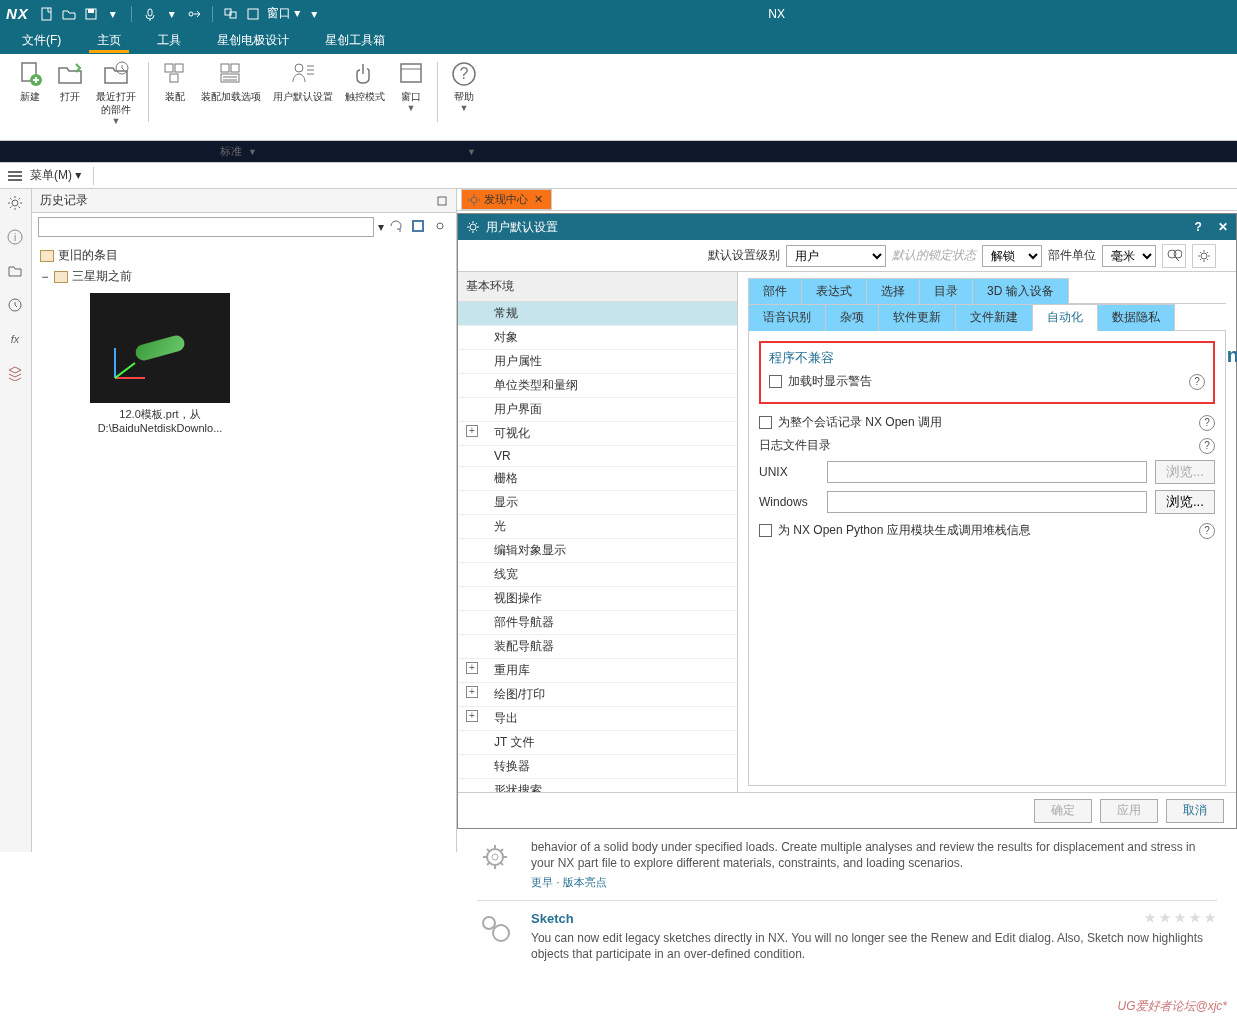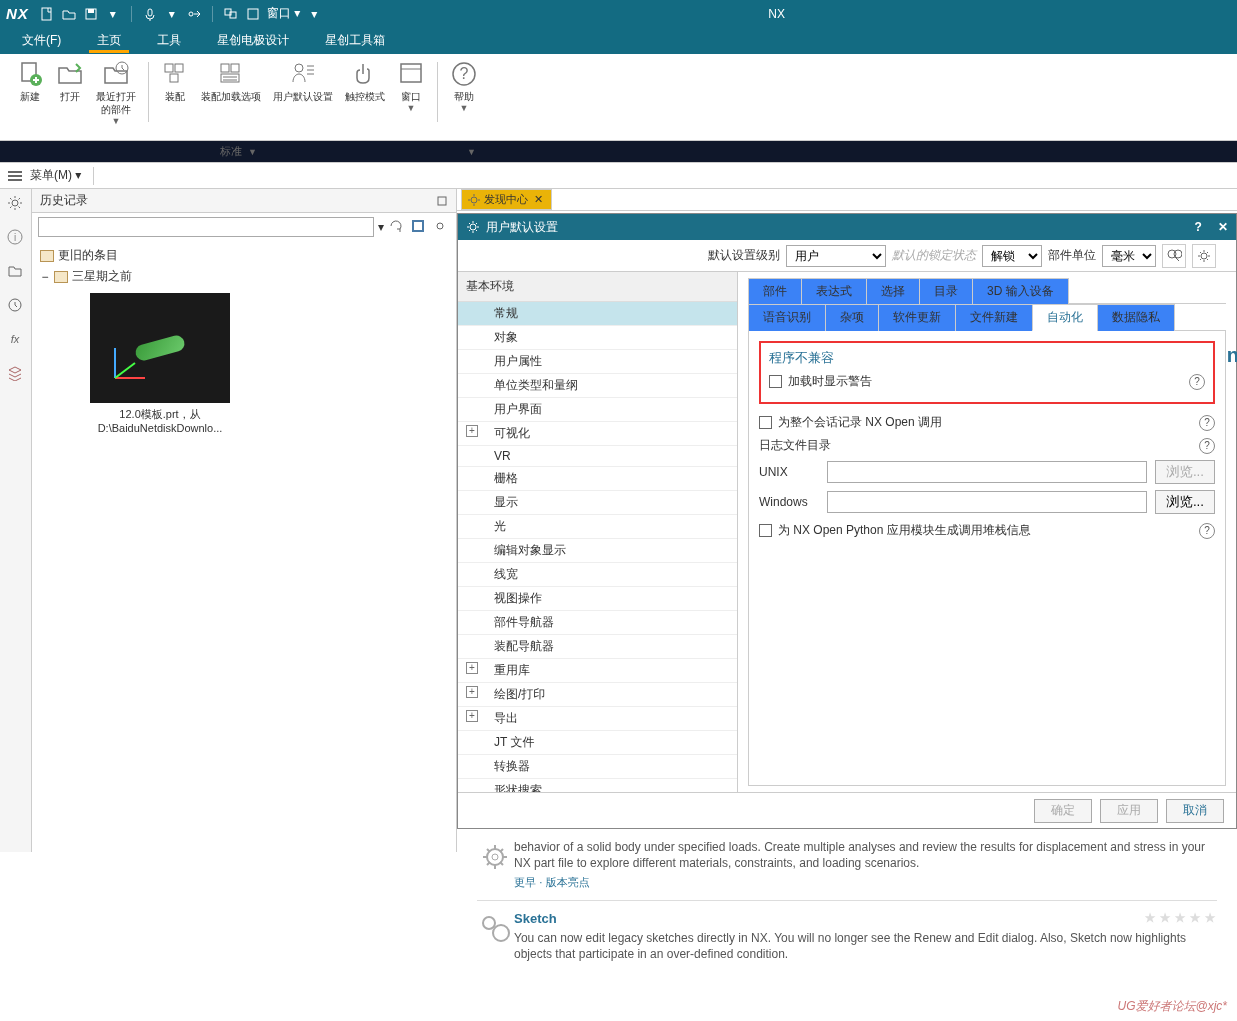--- a/index.html
+++ b/index.html
@@ -49,21 +49,21 @@
 .folder-icon { width: 14px; height: 12px; border: 1px solid #b89454; background: #f5e7c8; }
 .thumb-container { margin-left: 40px; margin-top: 6px; width: 160px; }
 .thumb { width: 140px; height: 110px; background: #1a1a1a; margin: 0 auto; display: flex; align-items: center; justify-content: center; position: relative; }
 .thumb-axis { position: absolute; left: 20px; bottom: 20px; }
 .thumb-part { width: 50px; height: 16px; background: linear-gradient(135deg,#3a9b3a,#6bc96b); border-radius: 8px; transform: rotate(-15deg); }
 .thumb-label { text-align: center; font-size: 11px; margin-top: 4px; line-height: 14px; }
 
 
 .right-area { flex: 1; display: flex; flex-direction: column; position: relative; }
 .dc-tab-row { height: 24px; border-bottom: 1px solid #ccc; display: flex; align-items: center; padding: 0 4px; }
-.dc-tab { display: flex; align-items: center; gap: 4px; padding: 2px 6px; border: 1px solid #ccc; background: #eab308; font-size: 11px; }
+.dc-tab { display: flex; align-items: center; gap: 4px; padding: 2px 6px; border: 1px solid #ccc; background: #f97316; font-size: 11px; }
 .gear { width: 12px; height: 12px; }
 .close-x { cursor: pointer; padding: 0 2px; }
 
 
 .dialog { position: absolute; top: 24px; left: 0; right: 0; background: #fff; border: 1px solid #888; }
 .dialog-title { height: 26px; background: #1c6e86; color: #fff; display: flex; align-items: center; padding: 0 8px; gap: 6px; }
 .dialog-title .spacer { flex: 1; }
 .dialog-title .help-icon, .dialog-title .close-icon { cursor: pointer; font-weight: bold; }
 
 .dialog-toolbar { height: 32px; display: flex; align-items: center; justify-content: flex-end; padding: 0 20px; gap: 6px; border-bottom: 1px solid #ccc; }
@@ -76,21 +76,21 @@
 .tree-panel { width: 280px; border-right: 1px solid #ccc; overflow-y: scroll; position: relative; }
 .tree-header { padding: 6px 8px; font-weight: 500; background: #f0f0f0; border-bottom: 1px solid #ddd; }
 .tree-list { }
 .tree-node { padding: 3px 6px 3px 24px; border-bottom: 1px solid #eee; cursor: pointer; position: relative; font-size: 12px; }
 .tree-node.lv1 { padding-left: 36px; }
 .tree-node.selected { background: #c5e4ec; }
 .tree-node.expandable::before { content: '+'; position: absolute; left: 8px; width: 10px; height: 10px; border: 1px solid #888; line-height: 9px; text-align: center; font-size: 10px; color: #666; background: #fff; }
 
 .settings-panel { flex: 1; padding: 6px 10px; display: flex; flex-direction: column; }
 .tab-row { display: flex; border-bottom: 1px solid #ccc; flex-wrap: wrap; }
-.tab { padding: 4px 14px; border: 1px solid #ccc; border-bottom: none; margin-right: -1px; margin-bottom: -1px; background: #3b82f6; cursor: pointer; font-size: 12px; }
+.tab { padding: 4px 14px; border: 1px solid #ccc; border-bottom: none; margin-right: -1px; margin-bottom: -1px; background: #7dd3fc; cursor: pointer; font-size: 12px; }
 .tab.active { background: #fff; color: #2a7296; font-weight: 500; border-bottom: 1px solid #fff; }
 
 .settings-content { border: 1px solid #ccc; border-top: none; padding: 10px; flex: 1; }
 .highlight-box { border: 2px solid #e33; padding: 6px 8px; margin-bottom: 10px; }
 .section-title { color: #2a7296; font-size: 13px; margin-bottom: 6px; }
 .chk-row { display: flex; align-items: center; gap: 6px; margin-bottom: 6px; }
 .chk { width: 13px; height: 13px; border: 1px solid #666; cursor: pointer; }
 .info-circle { margin-left: auto; width: 16px; height: 16px; border-radius: 50%; border: 1px solid #888; display: flex; align-items: center; justify-content: center; font-size: 10px; cursor: pointer; color: #555; }
 .path-row { display: flex; align-items: center; gap: 8px; margin-bottom: 6px; }
 .path-label { width: 60px; }
@@ -98,21 +98,21 @@
 .browse-btn { height: 24px; padding: 0 10px; border: 1px solid #aaa; background: #f5f5f5; cursor: pointer; }
 .browse-btn.disabled { color: #aaa; cursor: default; }
 
 .dialog-footer { height: 36px; border-top: 1px solid #ccc; display: flex; align-items: center; justify-content: flex-end; padding: 0 12px; gap: 8px; }
 .dlg-btn { height: 24px; padding: 0 16px; border: 1px solid #aaa; background: #f5f5f5; cursor: pointer; font-size: 12px; }
 .dlg-btn.disabled { color: #aaa; }
 .dlg-btn.primary { color: #2a7296; }
 
 
 .cards { padding: 10px 20px; }
-.card { display: flex; gap: 1px; padding: 10px 0; border-top: 1px solid #ddd; }
+.card { display: flex; gap: 18px; padding: 10px 0; border-top: 1px solid #ddd; }
 .card-icon { width: 36px; height: 36px; flex-shrink: 0; }
 .card-body { flex: 1; }
 .card-title { color: #2a7296; font-weight: bold; font-size: 13px; margin-bottom: 4px; }
 .card-text { font-size: 12px; color: #555; line-height: 16px; }
 .card-more { color: #2a7296; font-size: 11px; margin-top: 4px; cursor: pointer; }
 .stars { display: flex; gap: 1px; }
 .star { width: 14px; height: 14px; color: #ccc; }
 
 .watermark { position: absolute; right: 10px; bottom: 6px; color: #c77; font-size: 12px; font-style: italic; }
 .edge-letter { position: absolute; right: -2px; top: 344px; font-size: 20px; color: #2a7296; font-weight: bold; }

